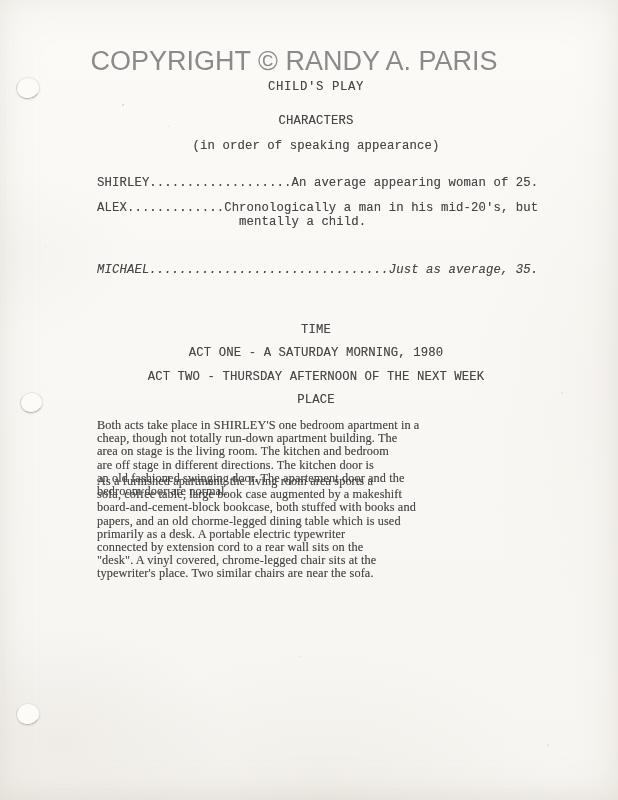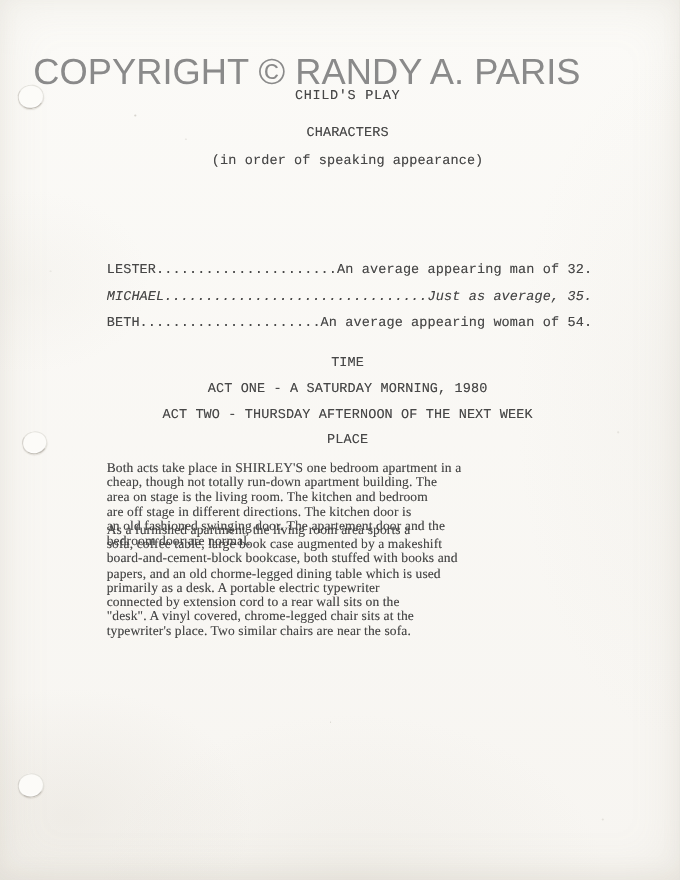--- a/index.html
+++ b/index.html
@@ -26,24 +26,25 @@
     line-height:1;
     text-shadow:0 0 0.6px rgba(70,70,70,0.45);
     position:absolute;
   }
   .left-block{left:97px;}
   .centered{left:0;width:618px;text-align:center;transform:translateX(7px);}
   .title{
     position:absolute;top:48px;left:0;width:558px;
     text-align:center;
     font-family:"Liberation Sans", sans-serif;
-    font-size:33px;line-height:1;
+    font-size:27px;line-height:1;
     color:#8a8a8a;
     letter-spacing:0px;
     font-weight:400;
+    padding-left:15px;
   }
   .subtitle{top:81px;letter-spacing:0.6px;}
   .entry{line-height:14px;}
   .para{line-height:13.2px;font-family:Liberation Serif, serif;}
   .hole{
     position:absolute;
     width:22px;height:20px;border-radius:50%;
     background:#fcfbf8;
     border:1px solid rgba(150,145,133,0.22);
     border-bottom-color:rgba(135,130,118,0.5);
@@ -77,23 +78,24 @@
   <div class="speck s4"></div>
   <div class="speck s5"></div>
   <div class="speck s6"></div>
 
   <div class="title">COPYRIGHT © RANDY A. PARIS</div>
   <div class="mono centered subtitle">CHILD'S PLAY</div>
 
   <div class="mono centered" style="top:115px;">CHARACTERS</div>
   <div class="mono centered" style="top:140px;">(in order of speaking appearance)</div>
 
-  <div class="mono left-block entry" style="top:238px;">LESTER......................An average appearing man of 32.</div>
+  <div class="mono left-block entry" style="top:176px;">SHIRLEY...................An average appearing woman of 25.</div>
+  <div class="mono left-block entry" style="top:201px;">ALEX.............Chronologically a man in his mid-20's, but
+                   mentally a child.</div>
   <div class="mono left-block entry" style="top:263px;font-style:italic;">MICHAEL................................Just as average, 35.</div>
-  <div class="mono left-block entry" style="top:286px;">BETH......................An average appearing woman of 54.</div>
 
   <div class="mono centered" style="top:324px;">TIME</div>
   <div class="mono centered" style="top:347px;">ACT ONE - A SATURDAY MORNING, 1980</div>
   <div class="mono centered" style="top:371px;">ACT TWO - THURSDAY AFTERNOON OF THE NEXT WEEK</div>
 
   <div class="mono centered" style="top:394px;">PLACE</div>
 
   <div class="mono left-block para" style="top:419px;">Both acts take place in SHIRLEY'S one bedroom apartment in a
 cheap, though not totally run-down apartment building. The
 area on stage is the living room. The kitchen and bedroom

